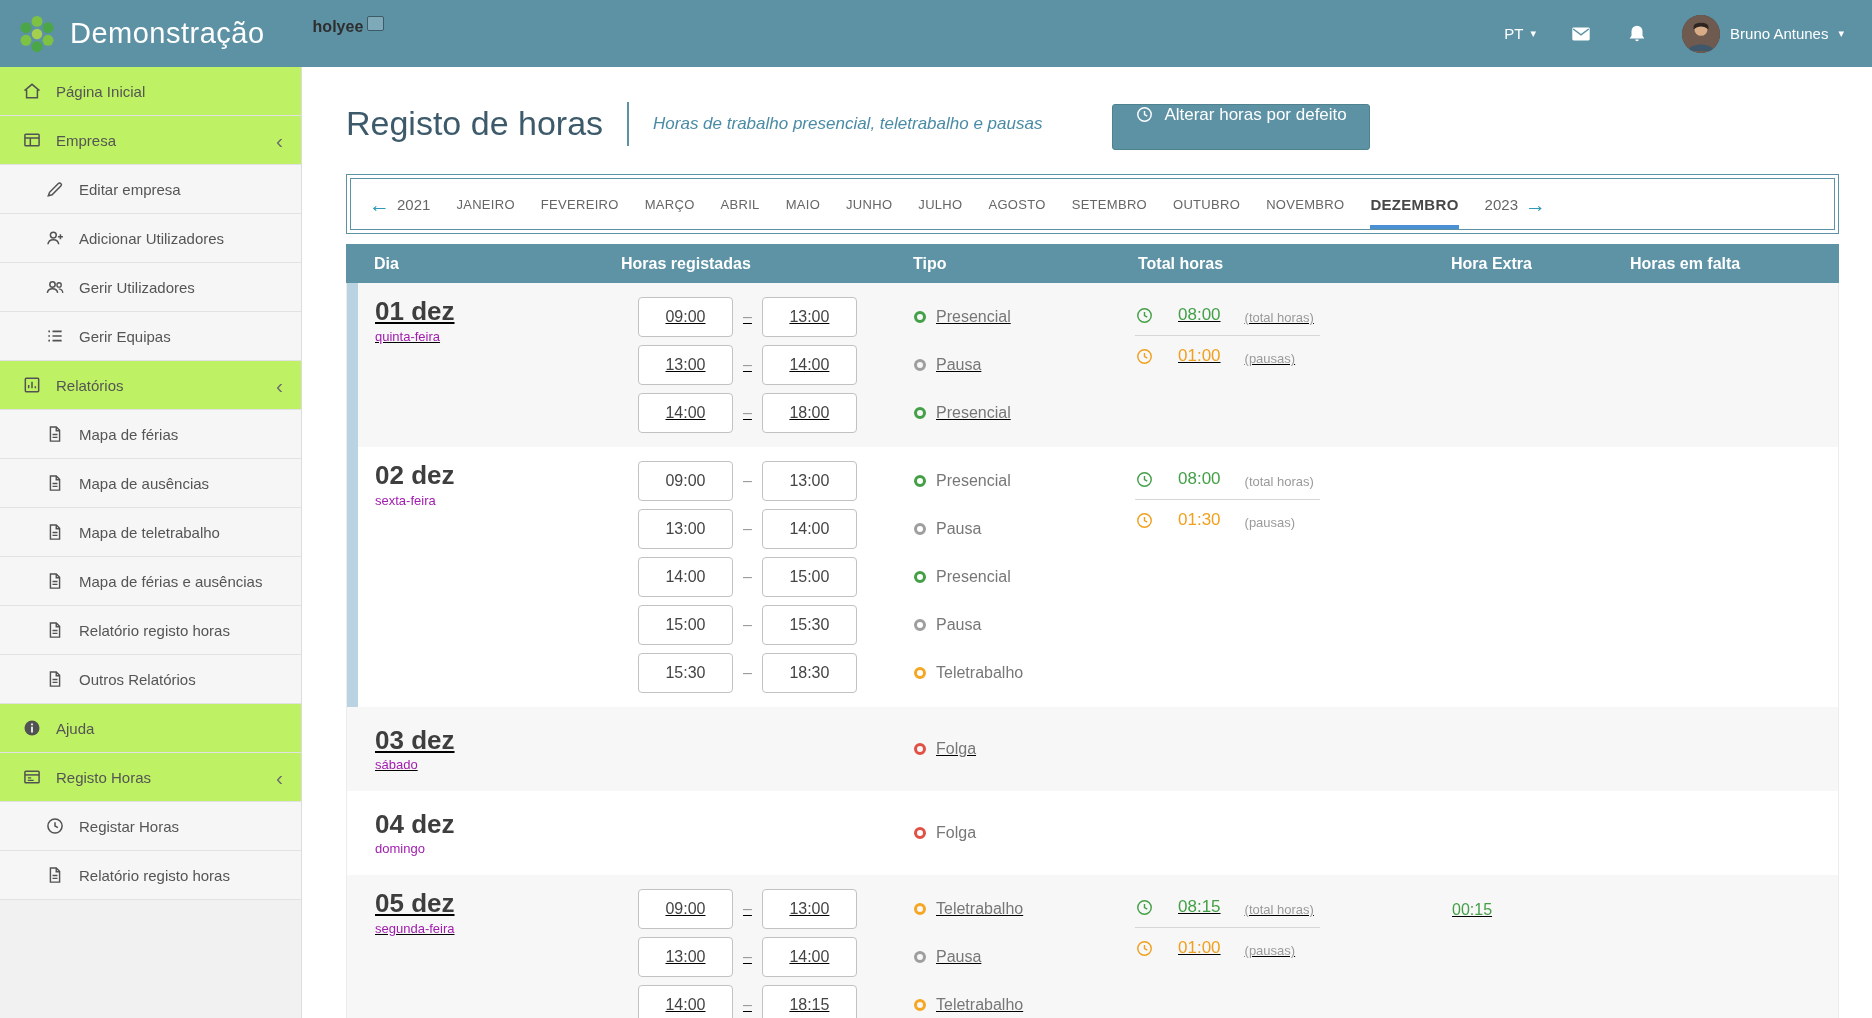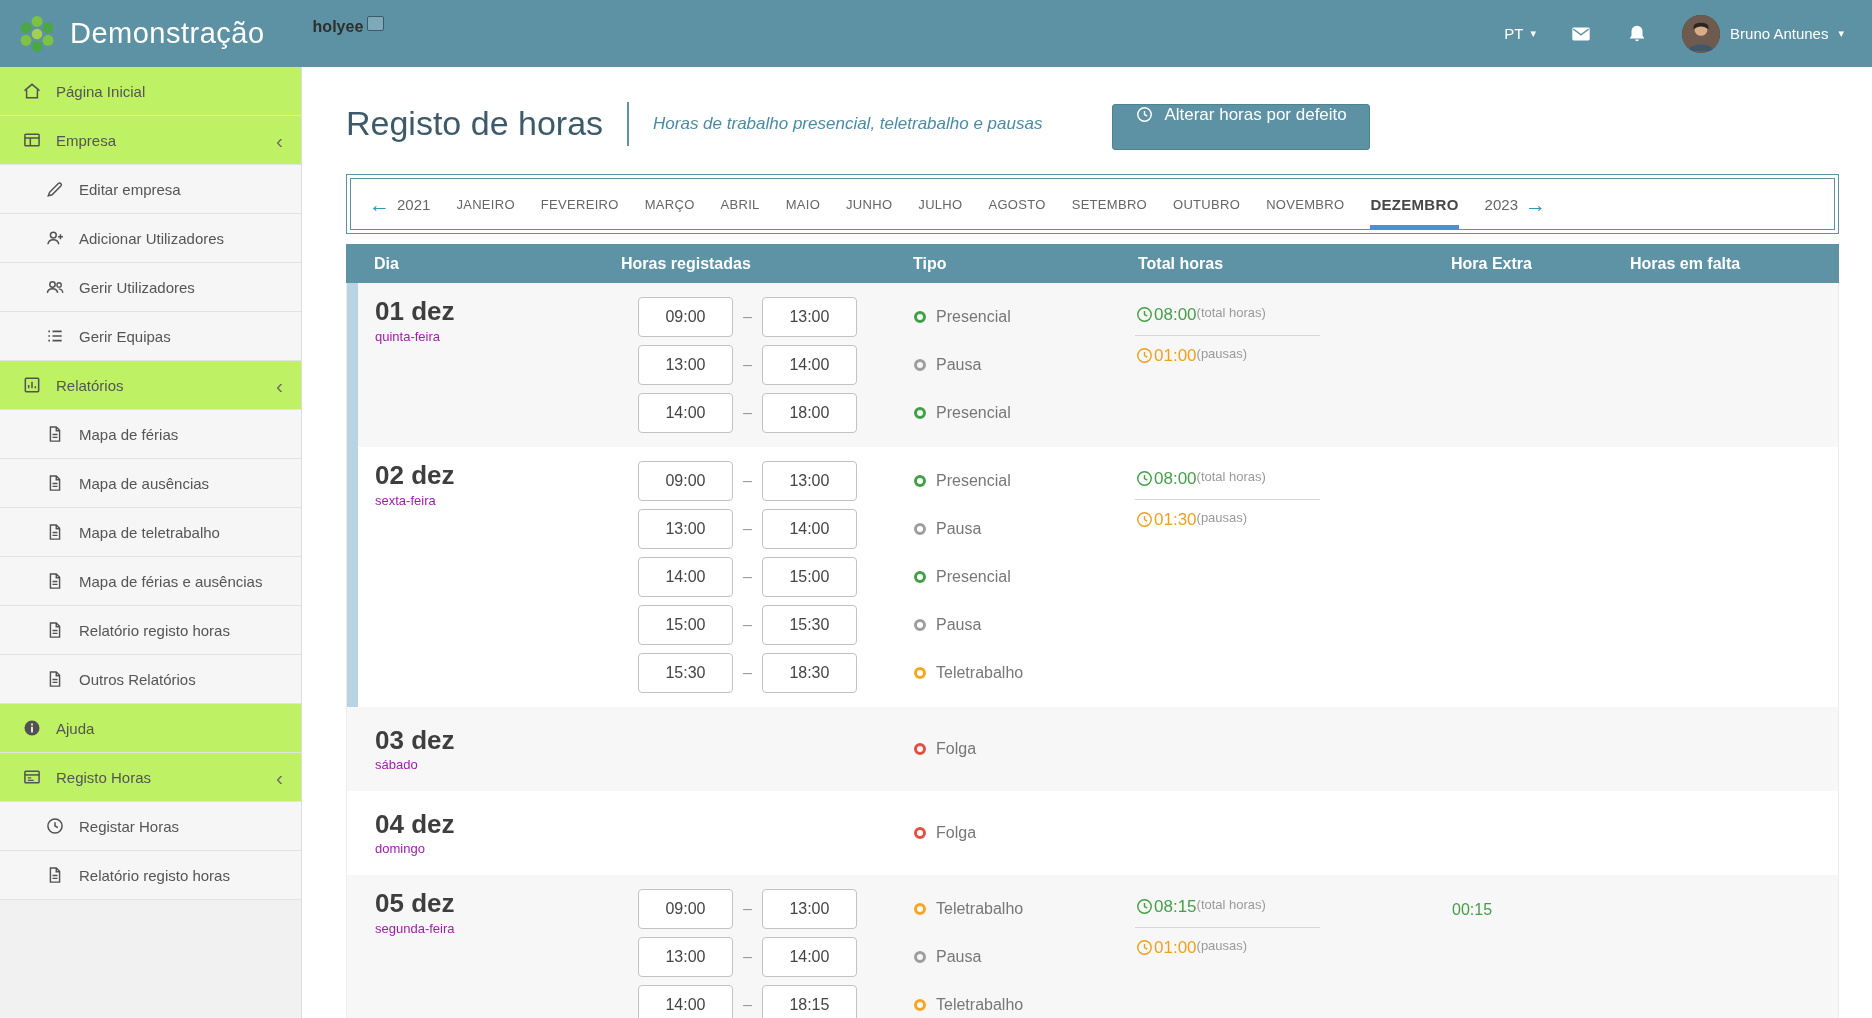--- a/index.html
+++ b/index.html
@@ -54,40 +54,40 @@
   .tbl { margin-top: 10px; }
   .thead, .trow { display: grid; grid-template-columns: 275px 286px 227px 287px 205px 1fr; }
   .thead { background: #5d93a5; color: #fff; height: 39px; align-items: center; font-weight: bold; font-size: 16px; }
   .th { padding-left: 4px; }
   .th.c0 { padding-left: 28px; }
   .th.c1 { padding-left: 0; }
   .th.c2 { padding-left: 6px; }
   .th.c4 { padding-left: 30px; }
   .tbody { border: 1px solid #ececec; border-top: none; }
   .trow { position: relative; padding: 14px 0; }
-  .trow.shaded { background: #f7f7f7; }
+  .trow.shaded { background: #f7f7f7; text-decoration: underline; }
   .trow.accent::before { content: ""; position: absolute; left: 0; top: 0; bottom: 0; width: 11px; background: #b9d3e3; }
   .trow.folga { min-height: 84px; align-items: center; padding: 10px 0; }
 
   .cell-dia { padding-left: 28px; }
   .day-title { font-size: 26px; font-weight: bold; color: #3e3e3e; line-height: 1.1; }
   .day-sub { font-size: 13px; color: #a21caf; margin-top: 3px; }
 
   .cell-horas { padding-left: 16px; display: flex; flex-direction: column; gap: 8px; }
   .entry { display: flex; align-items: center; gap: 10px; }
   .time-input { width: 95px; height: 40px; border: 1px solid #c2c2c2; border-radius: 4px; text-align: center; font-size: 16px; color: #444; background: #fff; font-family: "Liberation Sans", sans-serif; }
   .dash { color: #9a9a9a; font-size: 16px; }
 
   .cell-tipo { display: flex; flex-direction: column; gap: 8px; padding-left: 6px; }
   .type-line { height: 40px; display: flex; align-items: center; gap: 10px; color: #777; font-size: 16px; }
   .trow.folga .type-line { height: auto; }
   .ring { width: 12px; height: 12px; border-radius: 50%; border: 3px solid #999; flex: none; }
 
   .cell-total { padding-top: 8px; }
-  .total-line { display: flex; align-items: flex-start; gap: 0; font-size: 17px; }
+  .total-line { display: flex; align-items: flex-end; gap: 24px; font-size: 17px; }
   .total-line .ticon { width: 19px; height: 19px; flex: none; }
   .total-line .ticon svg { width: 100%; height: 100%; }
   .total-line .tlabel { font-size: 13px; color: #9a9a9a; }
   .total-sep { width: 185px; border-bottom: 1px solid #d6d6d6; margin: 10px 0; }
 
   .cell-extra { padding-left: 30px; padding-top: 12px; font-size: 16px; }
 </style>
 </head>
 <body>
 

